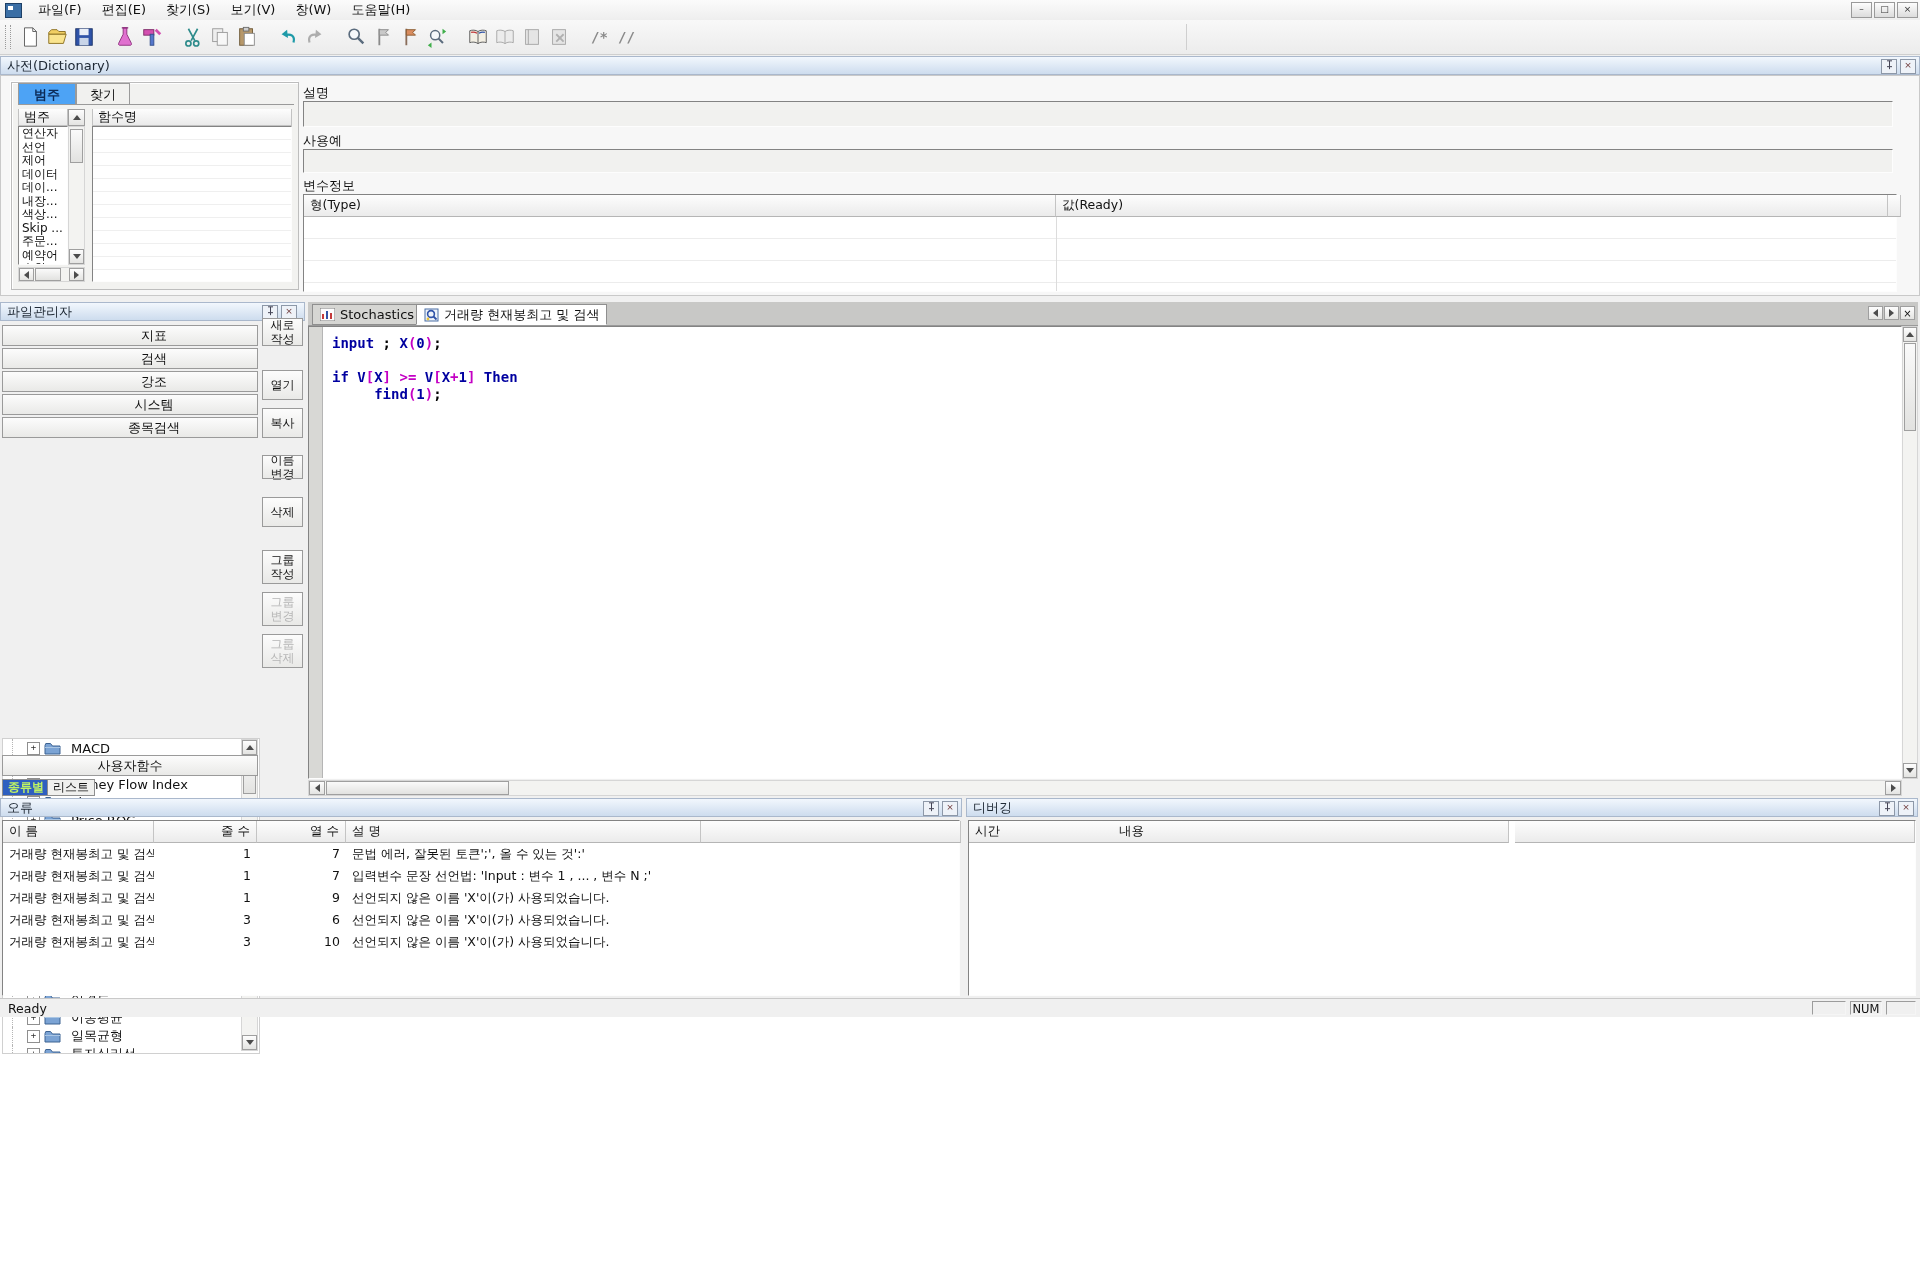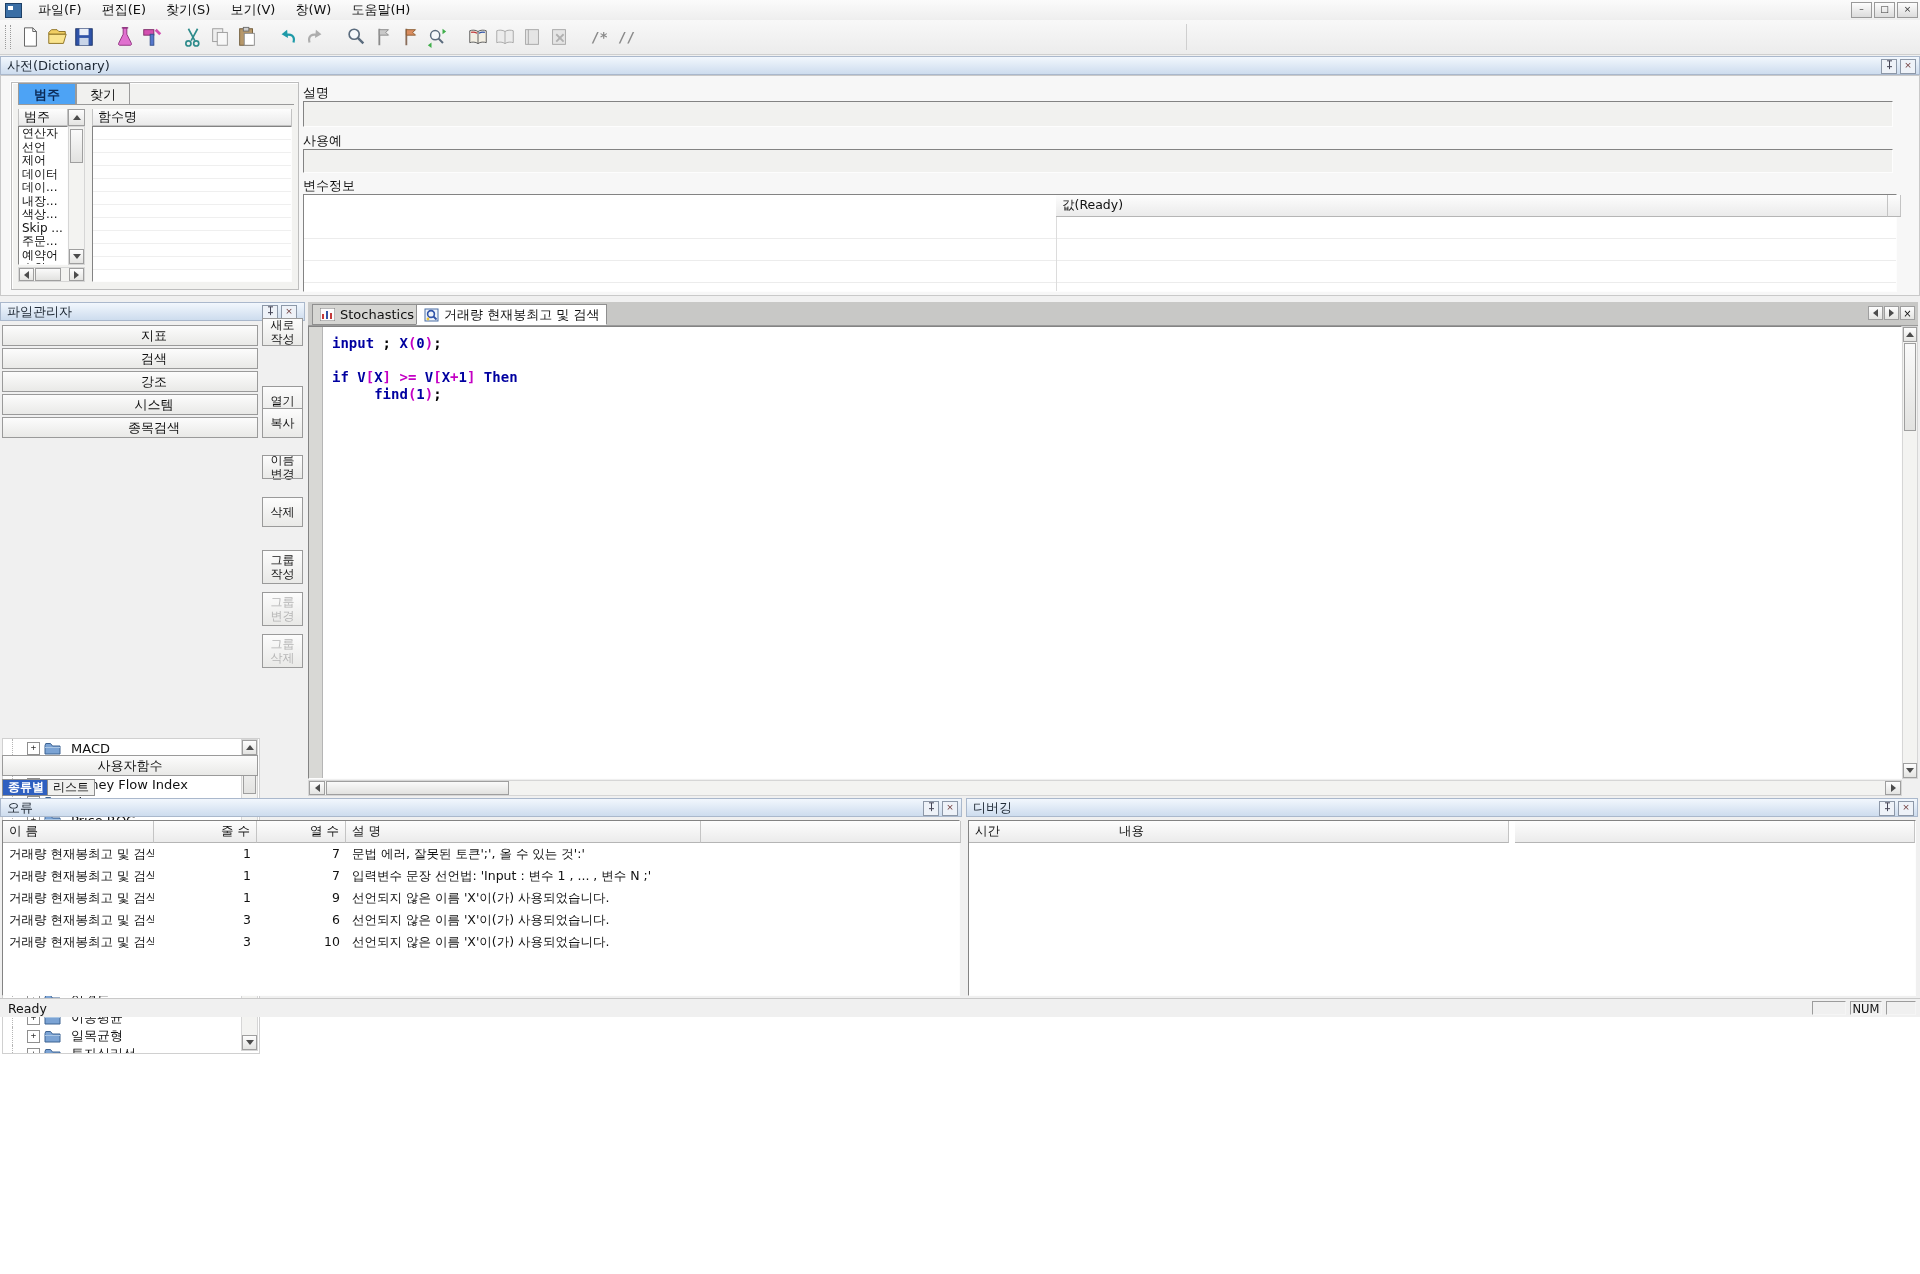--- a/index.html
+++ b/index.html
@@ -49,21 +49,21 @@
   .rowlines22{background:repeating-linear-gradient(#ffffff 0px,#ffffff 21px,#ececec 21px,#ececec 22px);}
   
   .navbtn{position:absolute;left:2px;width:256px;height:21px;padding-left:48px;}
   .tree{position:absolute;left:2px;top:436px;width:256px;height:314px;background:#fff;border:1px solid #d0d0d0;overflow:hidden;}
   .tree-item{height:18px;display:flex;align-items:center;white-space:nowrap;}
   .tree-dots{width:14px;border-left:1px dotted #b5b5b5;height:100%;margin-left:9px;}
   .expand{width:11px;height:11px;border:1px solid #8f8f8f;background:#fff;font:9px/9px "DejaVu Sans Mono",monospace;text-align:center;color:#333;flex:0 0 auto;margin-right:4px;}
   .tree-item svg{margin-right:5px;flex:0 0 auto;}
   .sidecol-btn{position:absolute;left:262px;width:41px;}
   .bottomtab{position:absolute;height:17px;border:1px solid #8f8f8f;display:flex;align-items:center;justify-content:center;font-size:12px;padding:0 5px;box-sizing:border-box;}
-  .bottomtab.sel{background:#2e5fc0;color:#ffffff;font-weight:bold;}
+  .bottomtab.sel{background:#2e5fc0;color:#bef264;font-weight:bold;}
   .bottomtab.idle{background:#f0f0ee;}
   
   .edtab{position:absolute;top:2px;height:21px;border:1px solid #8f8f8f;display:flex;align-items:center;padding:0 7px;box-sizing:border-box;gap:5px;}
   .edtab.active{background:#ffffff;border-bottom:1px solid #fff;}
   .edtab.idle{background:#d6d6d3;}
   .code{font-family:"DejaVu Sans Mono","Liberation Mono",monospace;font-size:14px;font-weight:bold;}
   .code-line{height:17px;line-height:17px;white-space:pre;}
   .tok-kw{color:#0000a0;}
   .tok-op{color:#c400c4;}
   .tok-pl{color:#000;}
@@ -294,20 +294,21 @@
         <div class="listhdr abs" style="left:80px;top:26px;width:200px;height:17px;border-left:1px solid #c2c2c2;">함수명</div>
         <div class="sunken abs rowlines" style="left:80px;top:43px;width:200px;height:156px;"></div>
       </div>
 
       <div class="abs" style="left:302px;top:8px;">설명</div>
       <div class="sunken abs" style="left:302px;top:25px;width:1590px;height:26px;background:#f1f1ef;"></div>
       <div class="abs" style="left:302px;top:56px;">사용예</div>
       <div class="sunken abs" style="left:302px;top:73px;width:1590px;height:24px;background:#f1f1ef;"></div>
       <div class="abs" style="left:302px;top:101px;">변수정보</div>
       <div class="sunken abs" style="left:302px;top:118px;width:1594px;height:98px;">
+        <div class="thead-cell" style="left:0;width:752px;">형(Type)</div>
         <div class="thead-cell" style="left:752px;width:832px;">값(Ready)</div>
         <div class="thead-cell" style="left:1584px;width:8px;"></div>
         <div class="abs rowlines22" style="left:0;top:22px;width:1592px;height:74px;">
           <div class="abs" style="left:752px;top:0;width:1px;height:74px;background:#dcdcdc;"></div>
         </div>
       </div>
     </div>
   </div>
 
   <div class="abs" style="left:0;top:302px;width:305px;height:494px;">
@@ -535,21 +536,21 @@
       <div class="sb-btn" style="left:0;bottom:0;width:15px;height:15px;">
           <div class="tri down"></div>
         </div>
     </div>
     <div class="btn3d abs" style="left:2px;top:453px;width:256px;height:21px;">사용자함수</div>
     <div class="bottomtab sel" style="left:2px;top:477px;">종류별</div>
     <div class="bottomtab idle" style="left:47px;top:477px;">리스트</div>
     <div id="fm-sidebtns">
         <div class="btn3d two sidecol-btn" style="top: 16px; height: 28px;">새로
 작성</div>
-        <div class="btn3d two sidecol-btn" style="top: 84px; height: 30px;">열기</div>
+        <div class="btn3d two sidecol-btn" style="top: 68px; height: 30px;">열기</div>
         <div class="btn3d two sidecol-btn" style="top: 106px; height: 30px;">복사</div>
         <div class="btn3d two sidecol-btn" style="top: 153px; height: 24px;">이름
 변경</div>
         <div class="btn3d two sidecol-btn" style="top: 195px; height: 30px;">삭제</div>
         <div class="btn3d two sidecol-btn" style="top: 248px; height: 34px;">그룹
 작성</div>
         <div class="btn3d two sidecol-btn disabled" style="top: 290px; height: 34px;">그룹
 변경</div>
         <div class="btn3d two sidecol-btn disabled" style="top: 332px; height: 34px;">그룹
 삭제</div>

